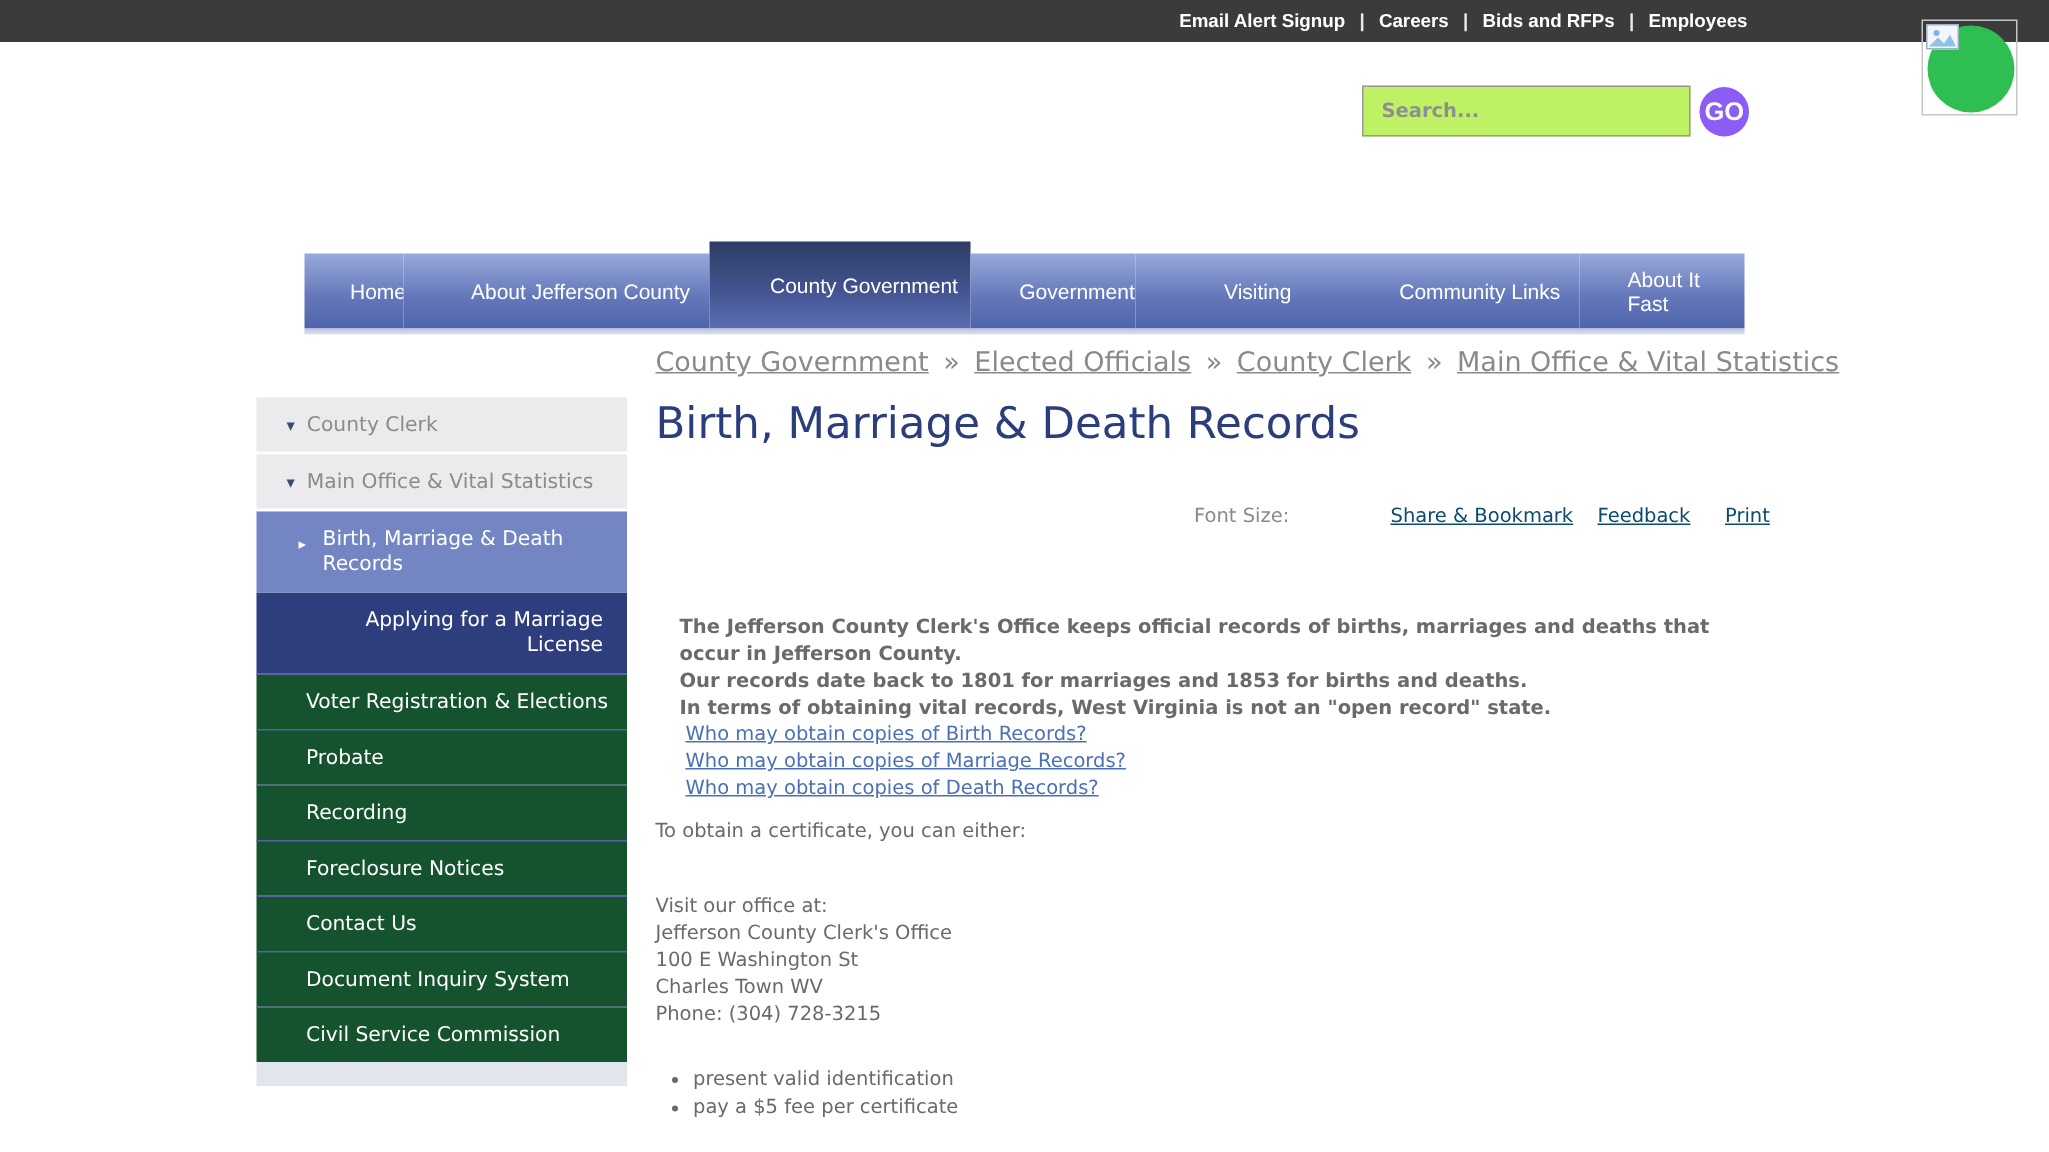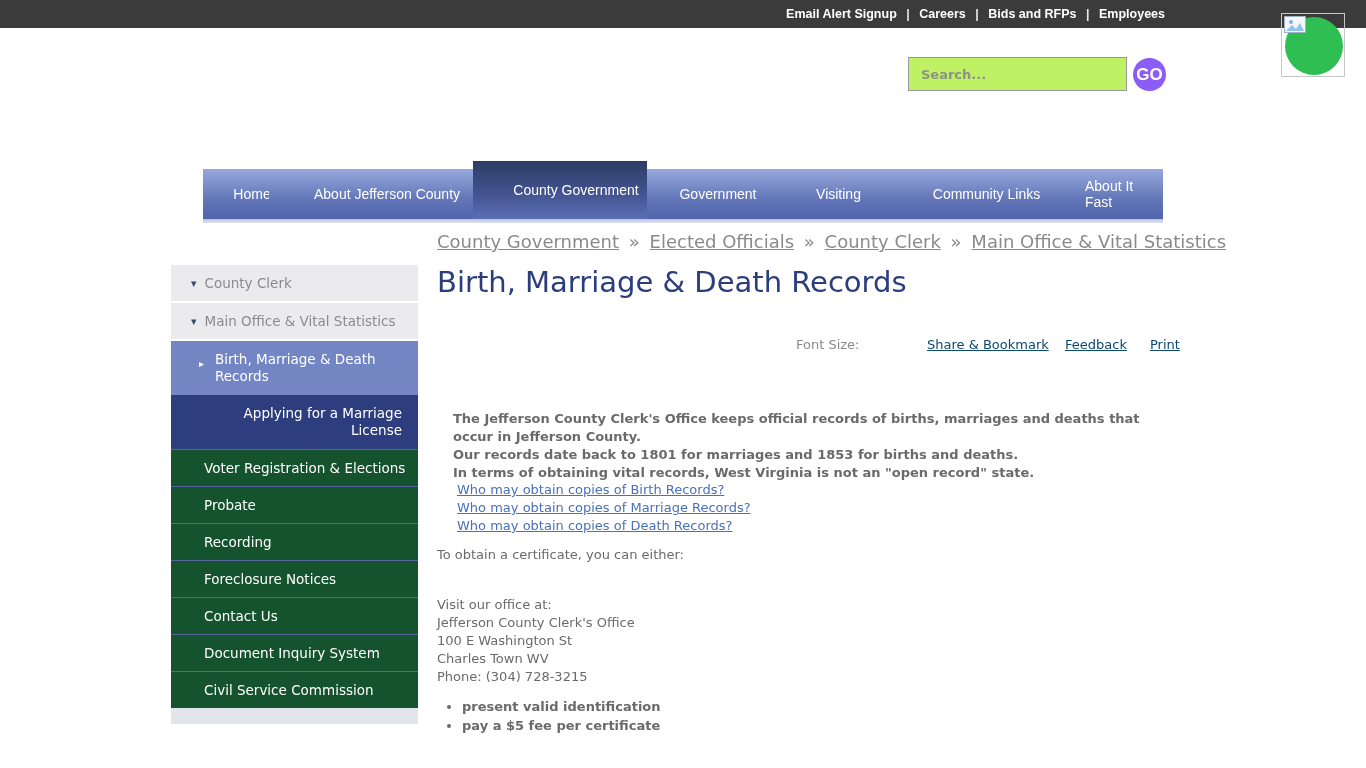--- a/index.html
+++ b/index.html
@@ -74,21 +74,21 @@
   .tools .t-fontsize { position:absolute; left:359px; }
   .tools a { color:#0c4a6e; text-decoration:underline; cursor:pointer; }
   .tools .t-share { position:absolute; left:490px; }
   .tools .t-feedback { position:absolute; left:628px; }
   .tools .t-print { position:absolute; left:713px; }
   .intro { position:absolute; top:145px; left:16px; line-height:18px;font-weight:bold; }
   .qlinks { position:absolute; top:216px; left:0; line-height:18px; }
   .qlinks a { display:block; color:#4a70b8; text-decoration:underline; cursor:pointer;margin-left:20px; }
   .obtain { position:absolute; top:282px; left:0; }
   .office { position:absolute; top:299px; left:0; line-height:18px;margin-top:32px; }
-  .bullets { position:absolute; top:433px; left:25px; line-height:18px;font-weight:bold; }
+  .bullets { position:absolute; top:446px; left:25px; line-height:18px; }
   .bullets li { margin-bottom:1px; }
 </style>
 </head>
 <body>
 
 <div class="page">
 
   <div class="topbar">
     <div class="topbar-links">
       <a>Email Alert Signup</a>

